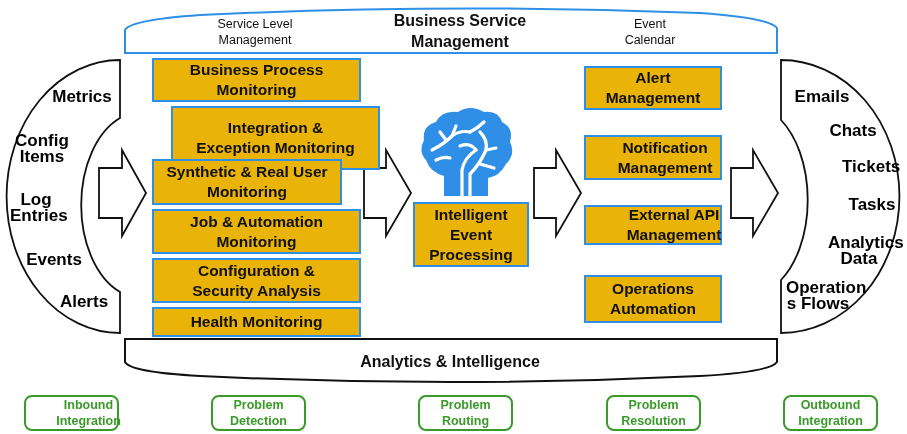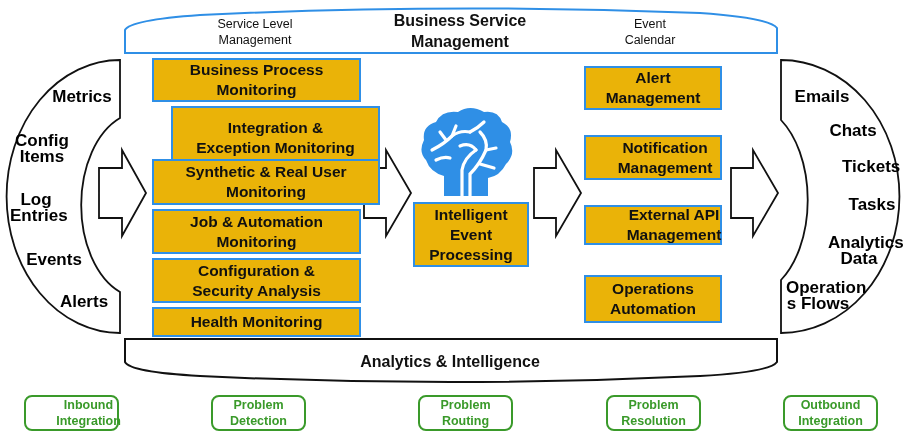--- a/index.html
+++ b/index.html
@@ -68,21 +68,21 @@
 Items</div>
 <div class="lbl pre" style="left:10px; top:192px; width:52px;">Log
 Entries</div>
 <div class="lbl pre" style="left:26px; top:252px; width:56px;">Events</div>
 <div class="lbl pre" style="left:58px; top:294px; width:52px;">Alerts</div>
 
 <div class="box pre" style="left:152px; top:58px; width:209px; height:44px;">Business Process
 Monitoring</div>
 <div class="box pre" style="left:152px; top:106px; width:209px; height:64px;margin-left:19px;">Integration &amp;
 Exception Monitoring</div>
-<div class="box pre" style="left:152px; top:159px; width:228px; height:46px;">Synthetic &amp; Real    User
+<div class="box pre" style="left:152px; top:159px; width:190px; height:46px;">Synthetic &amp; Real    User
 Monitoring</div>
 <div class="box pre" style="left:152px; top:209px; width:209px; height:45px;">Job &amp; Automation
 Monitoring</div>
 <div class="box pre" style="left:152px; top:258px; width:209px; height:45px;">Configuration &amp;
 Security Analysis</div>
 <div class="box pre" style="left:152px; top:307px; width:209px; height:30px;">Health Monitoring</div>
 
 <div class="box pre" style="left:413px; top:202px; width:116px; height:65px;">Intelligent
 Event
 Processing</div>

